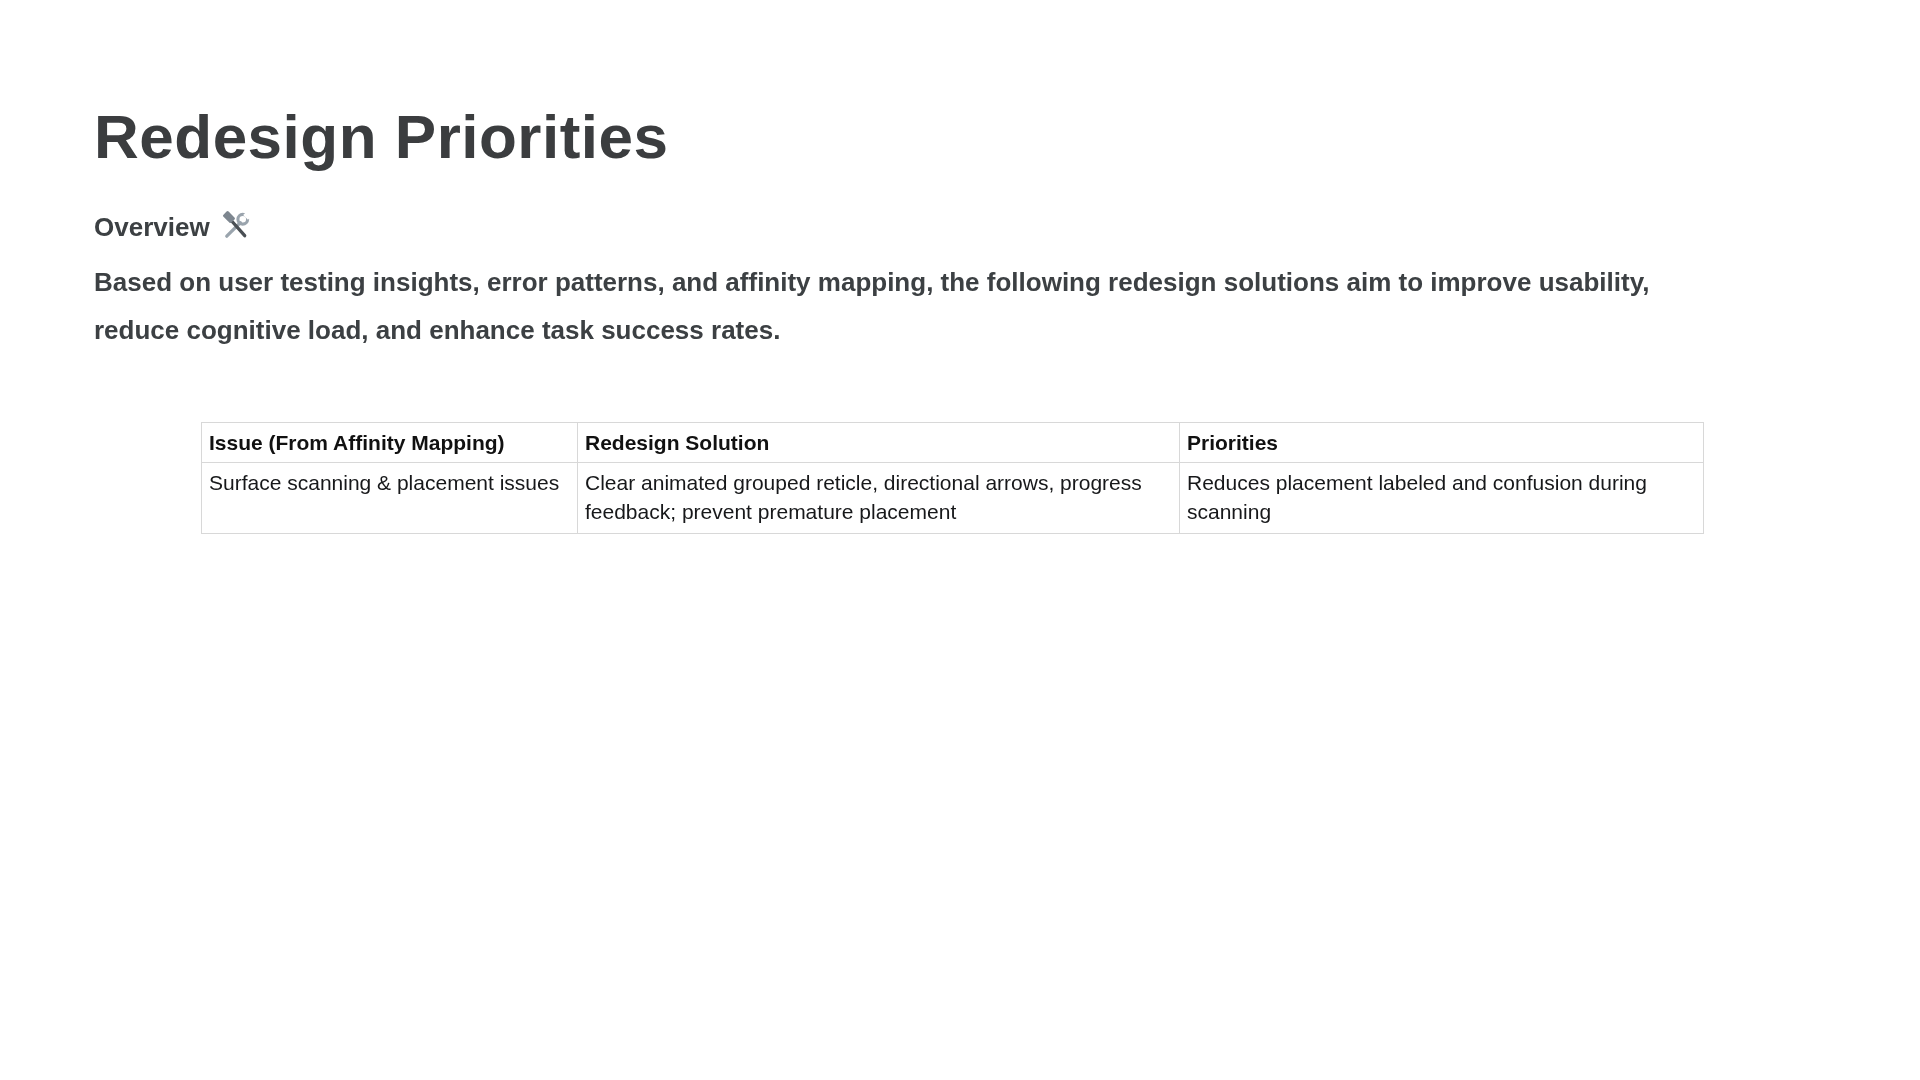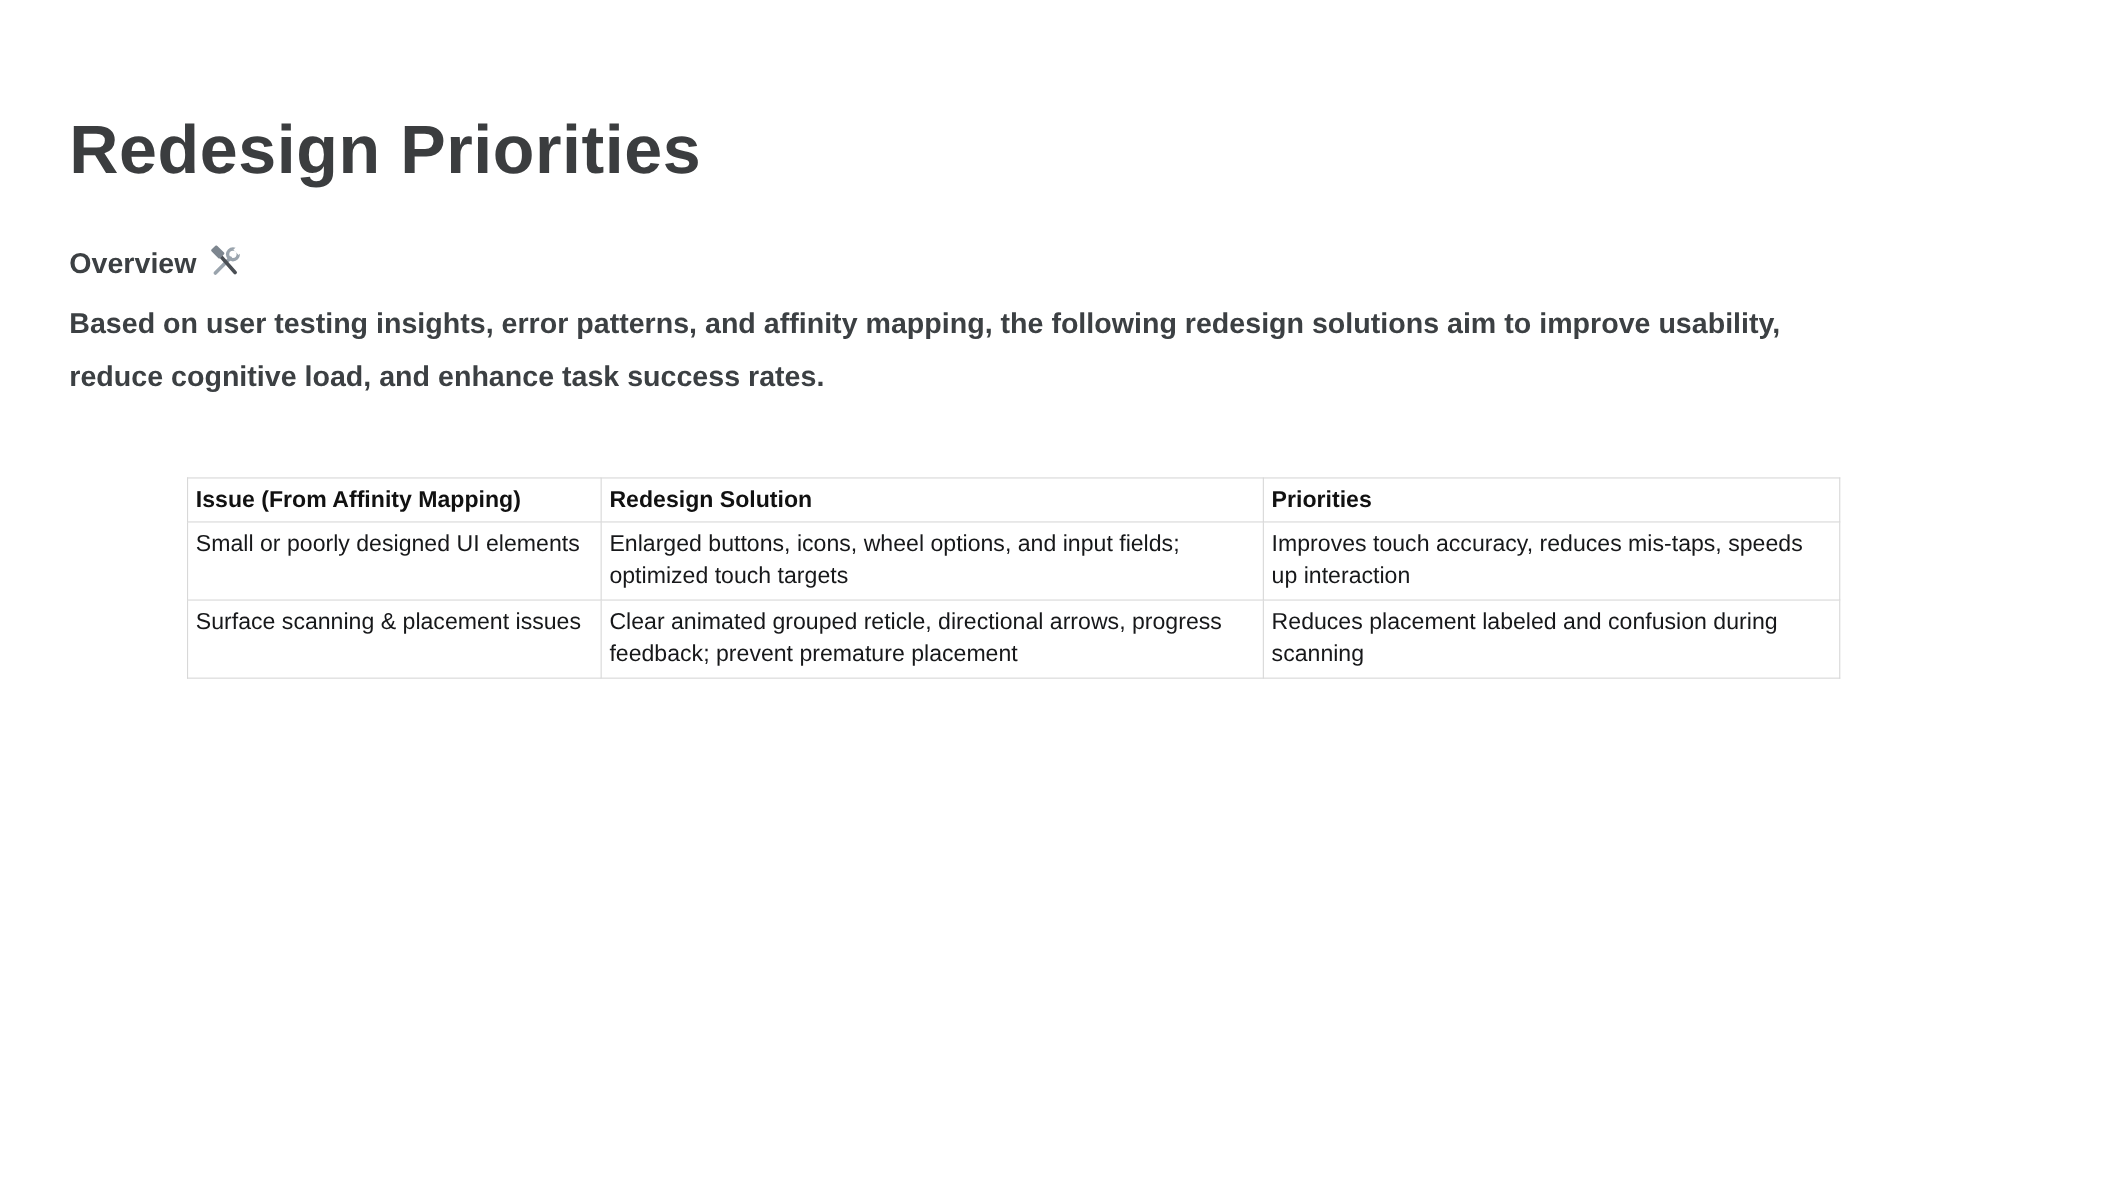--- a/index.html
+++ b/index.html
@@ -9,33 +9,33 @@
     height: 1080px;
     background: #ffffff;
     font-family: "Liberation Sans", sans-serif;
     overflow: hidden;
   }
 
   .page {
     width: 1920px;
     height: 1080px;
     background: #ffffff;
-    padding: 100px 0 0 63px;
+    padding: 100px 0 0 94px;
   }
 
   .doc-title {
     font-size: 62px;
     line-height: 74px;
     font-weight: 700;
     letter-spacing: 0.5px;
     color: #3b3d3f;
   }
 
   .overview-heading {
-    margin-top: 48px;
+    margin-top: 36px;
     display: flex;
     align-items: center;
     gap: 10px;
     font-size: 26px;
     line-height: 34px;
     font-weight: 700;
     color: #3c4043;
   }
 
   .overview-heading .tool-icon {
@@ -123,25 +123,20 @@
       </colgroup>
       <thead>
         <tr>
           <th>Issue (From Affinity Mapping)</th>
           <th>Redesign Solution</th>
           <th>Priorities</th>
         </tr>
       </thead>
       <tbody>
         <tr>
-          <td>Small or poorly designed UI elements</td>
-          <td>Enlarged buttons, icons, wheel options, and input fields; optimized touch targets</td>
-          <td>Improves touch accuracy, reduces mis-taps, speeds up interaction</td>
-        </tr>
-        <tr>
           <td>Surface scanning &amp; placement issues</td>
           <td>Clear animated grouped reticle, directional arrows, progress feedback; prevent premature placement</td>
           <td>Reduces placement labeled and confusion during scanning</td>
         </tr>
       </tbody>
     </table>
   </div>
 
 </div>
 

